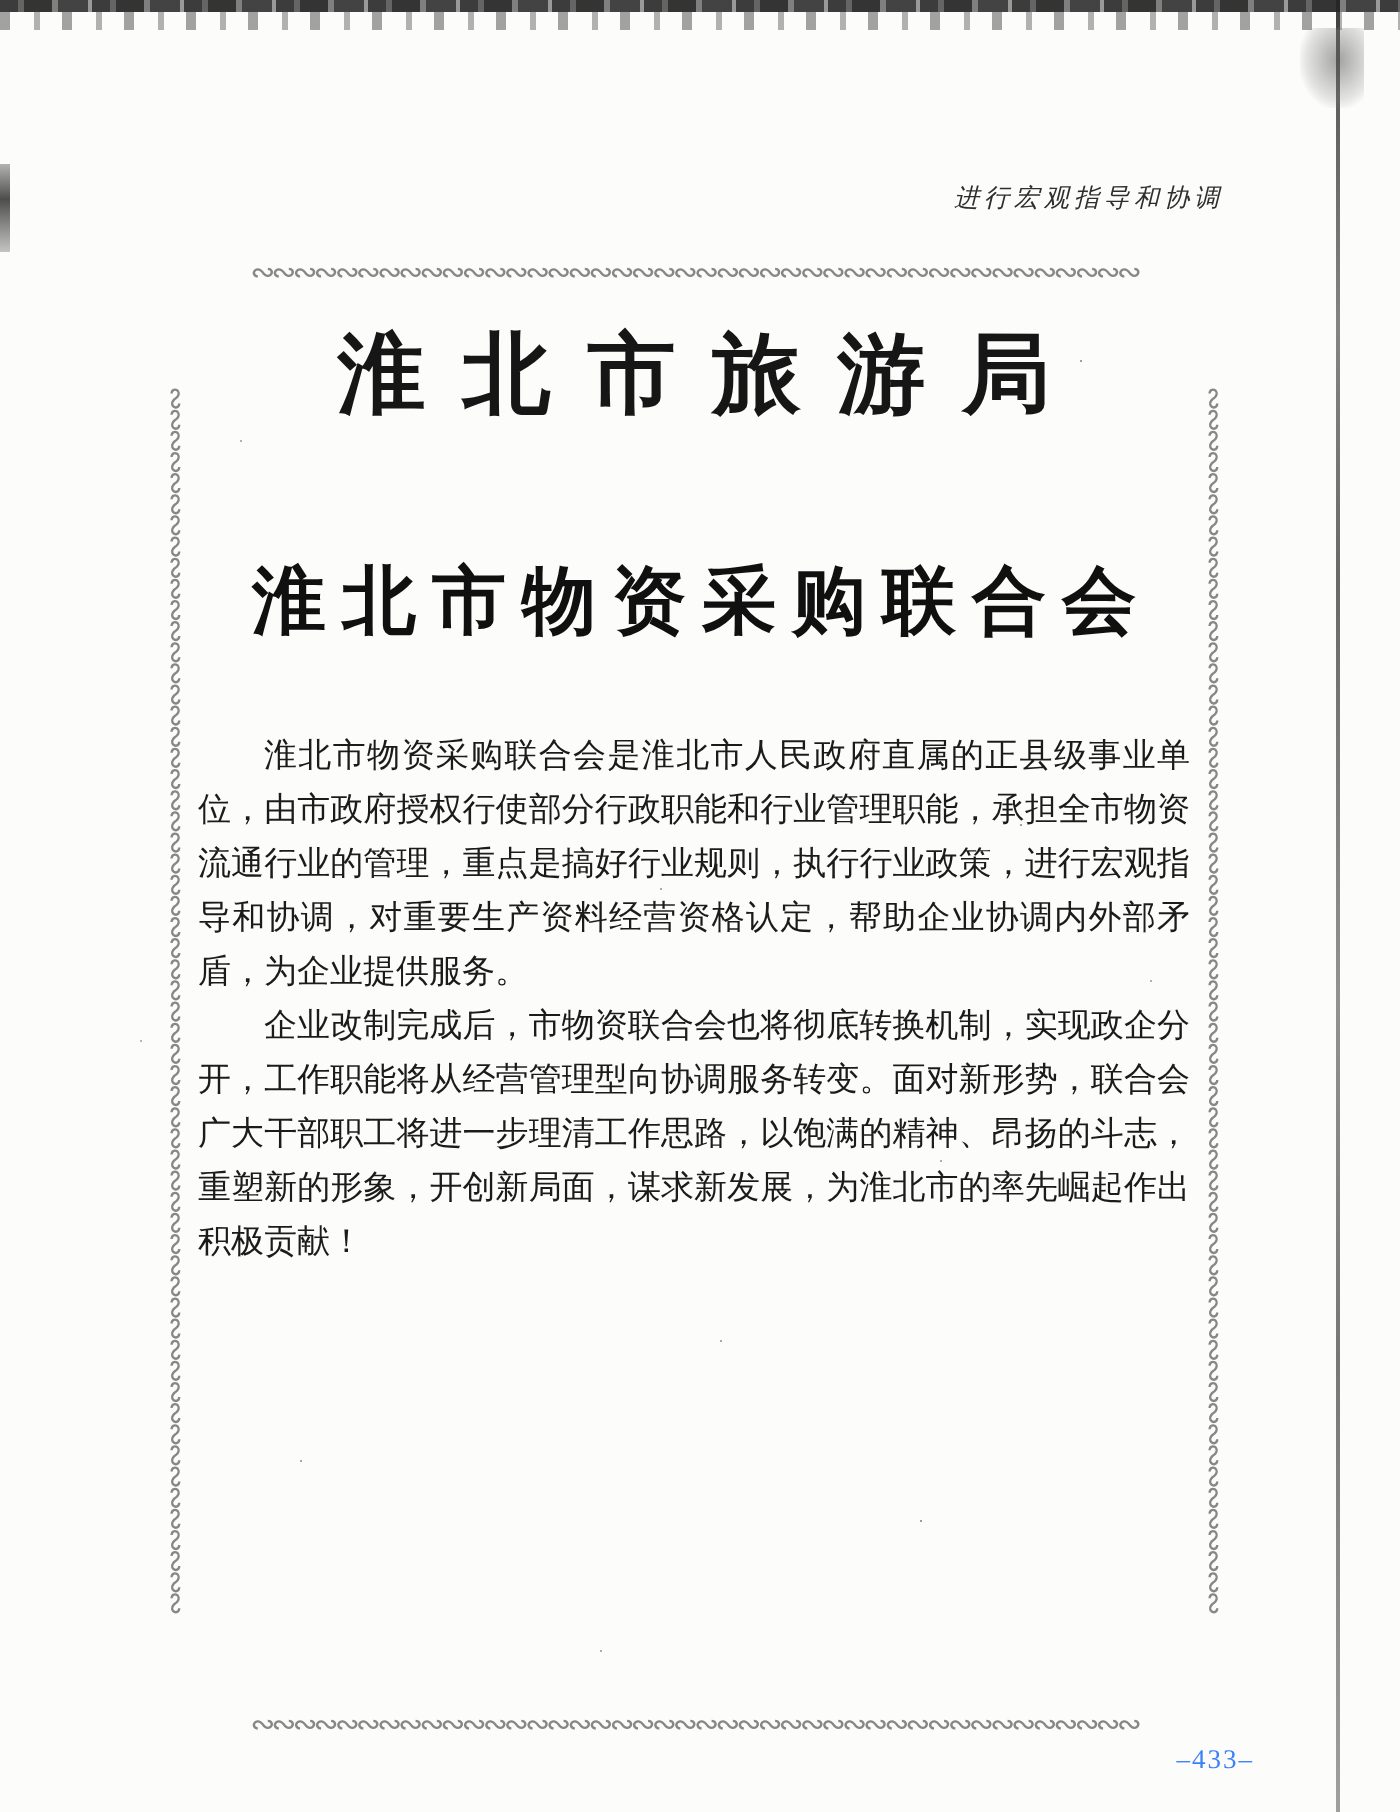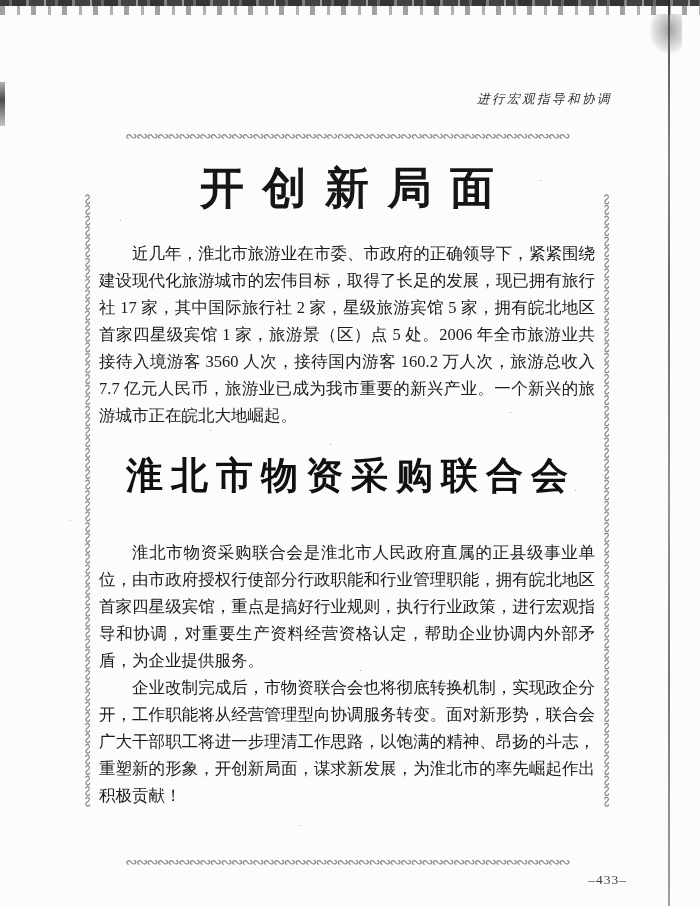--- a/index.html
+++ b/index.html
@@ -56,35 +56,35 @@
   .rope-right{left:534px;top:0;}
   
   .content{position:absolute;left:19px;top:15px;width:496px;}
   .doc-title-1{
     margin-top:18px;text-align:center;
     font-size:44px;line-height:52px;font-weight:bold;
     letter-spacing:0.42em;text-indent:0.42em;color:#161616;
     font-family:"DejaVu Serif","Liberation Serif",serif;
   }
   .doc-title-2{
-    margin-top:24px;text-align:center;
+    margin-top:64px;text-align:center;
     font-size:37px;line-height:46px;font-weight:bold;
     letter-spacing:8px;text-indent:8px;color:#101010;
     font-family:"DejaVu Sans","Liberation Sans",sans-serif;
   }
   .para-group-1{margin-top:26px;}
   .para-group-2{margin-top:40px;}
   .para{
     font-size:16.5px;line-height:27px;text-align:justify;
     text-indent:2em;color:#1b1b1b;margin:0;
   }
   
   .page-number{
     position:absolute;top:872px;right:73px;
-    font-size:13.5px;letter-spacing:1px;color:#404040;
+    font-size:13.5px;letter-spacing:1px;color:#3b82f6;
     font-family:"Liberation Serif",serif;
   }
 </style>
 </head>
 <body>
 
 <div class="scan-top"></div>
 <div class="scan-top2"></div>
 <div class="scan-right-line"></div>
 <div class="scan-right-blotch"></div>
@@ -94,29 +94,26 @@
 <div class="header-note">进行宏观指导和协调</div>
 
 <div class="orna-box">
   <div class="rope rope-top">∾∾∾∾∾∾∾∾∾∾∾∾∾∾∾∾∾∾∾∾∾∾∾∾∾∾∾∾∾∾∾∾∾∾∾∾∾∾∾∾∾∾</div>
   <div class="rope rope-bottom">∾∾∾∾∾∾∾∾∾∾∾∾∾∾∾∾∾∾∾∾∾∾∾∾∾∾∾∾∾∾∾∾∾∾∾∾∾∾∾∾∾∾</div>
   <div class="rope rope-v rope-left">∾∾∾∾∾∾∾∾∾∾∾∾∾∾∾∾∾∾∾∾∾∾∾∾∾∾∾∾∾∾∾∾∾∾∾∾∾∾∾∾∾∾∾∾∾∾∾∾∾∾∾∾∾∾∾∾∾∾</div>
   <div class="rope rope-v rope-right">∾∾∾∾∾∾∾∾∾∾∾∾∾∾∾∾∾∾∾∾∾∾∾∾∾∾∾∾∾∾∾∾∾∾∾∾∾∾∾∾∾∾∾∾∾∾∾∾∾∾∾∾∾∾∾∾∾∾</div>
 
   <div class="content">
 
-    <div class="doc-title-1">开创新局面</div>
+    <div class="doc-title-1">淮北市旅游局</div>
 
-    <div class="para-group-1">
-      <p class="para">近几年，淮北市旅游业在市委、市政府的正确领导下，紧紧围绕建设现代化旅游城市的宏伟目标，取得了长足的发展，现已拥有旅行社 17 家，其中国际旅行社 2 家，星级旅游宾馆 5 家，拥有皖北地区首家四星级宾馆 1 家，旅游景（区）点 5 处。2006 年全市旅游业共接待入境游客 3560 人次，接待国内游客 160.2 万人次，旅游总收入 7.7 亿元人民币，旅游业已成为我市重要的新兴产业。一个新兴的旅游城市正在皖北大地崛起。</p>
-    </div>
 
     <div class="doc-title-2">淮北市物资采购联合会</div>
 
     <div class="para-group-2">
-      <p class="para">淮北市物资采购联合会是淮北市人民政府直属的正县级事业单位，由市政府授权行使部分行政职能和行业管理职能，拥有皖北地区首家四星级宾馆，重点是搞好行业规则，执行行业政策，进行宏观指导和协调，对重要生产资料经营资格认定，帮助企业协调内外部矛盾，为企业提供服务。</p>
+      <p class="para">淮北市物资采购联合会是淮北市人民政府直属的正县级事业单位，由市政府授权行使部分行政职能和行业管理职能，承担全市物资流通行业的管理，重点是搞好行业规则，执行行业政策，进行宏观指导和协调，对重要生产资料经营资格认定，帮助企业协调内外部矛盾，为企业提供服务。</p>
       <p class="para">企业改制完成后，市物资联合会也将彻底转换机制，实现政企分开，工作职能将从经营管理型向协调服务转变。面对新形势，联合会广大干部职工将进一步理清工作思路，以饱满的精神、昂扬的斗志，重塑新的形象，开创新局面，谋求新发展，为淮北市的率先崛起作出积极贡献！</p>
     </div>
 
   </div>
 </div>
 
 <div class="page-number">–433–</div>
 
 </body></html>

